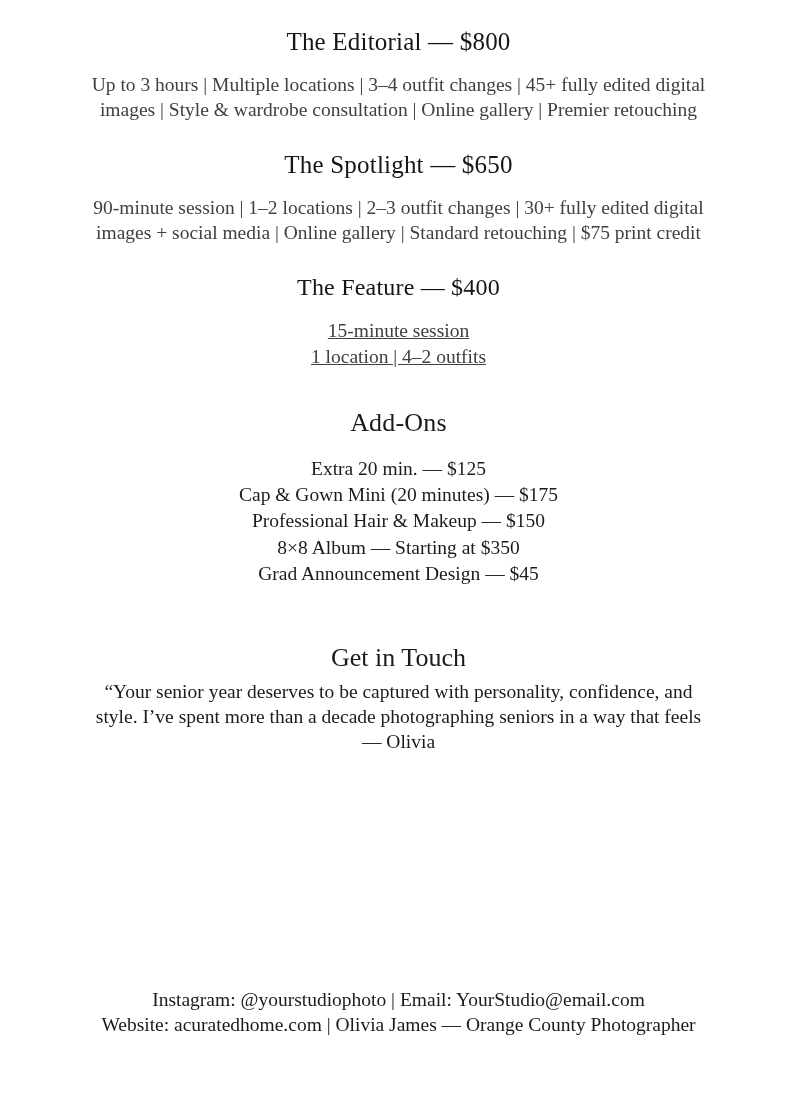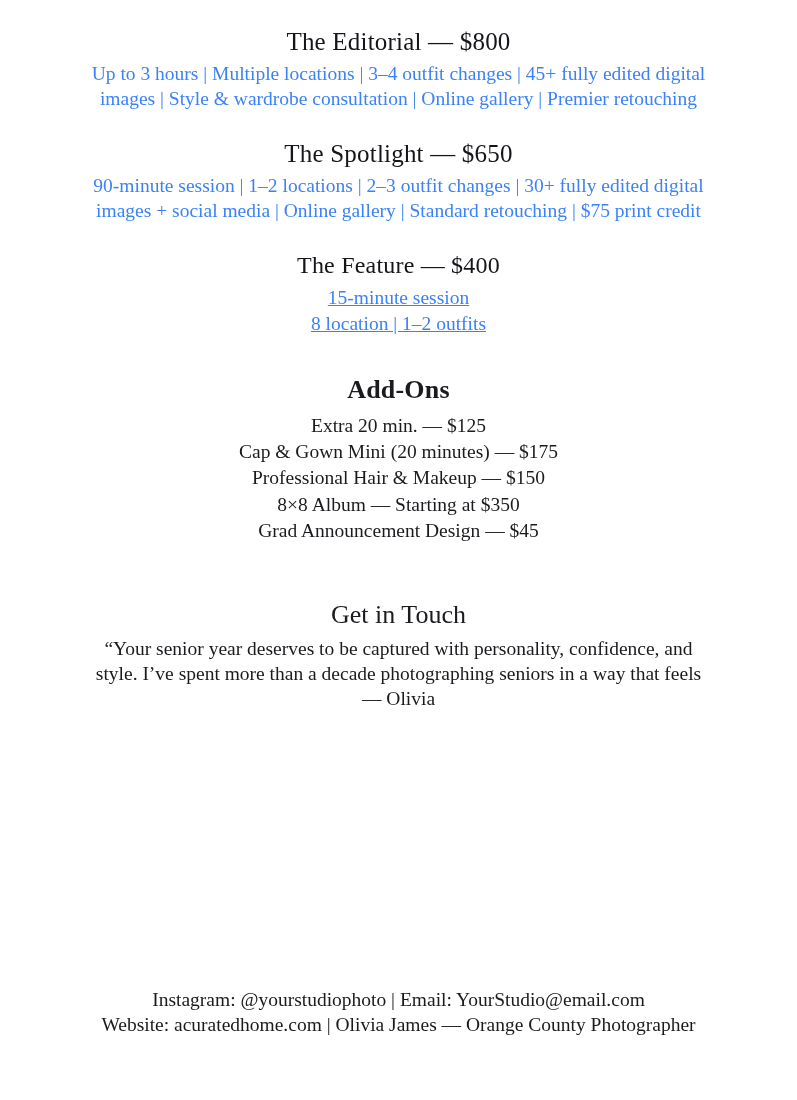--- a/index.html
+++ b/index.html
@@ -29,45 +29,45 @@
     font-size: 25px;
     line-height: 1.25;
     letter-spacing: 0.2px;
     margin: 0 0 4px 0;
     font-weight: normal;
     color: #16161a;
   }
   .pkg-body {
     font-size: 19.5px;
     line-height: 1.28;
-    margin: 5px auto;
+    margin: 16px auto;
     max-width: 640px;
-    color: #3b82f6;
+    color: #404040;
   }
   .pkg-body .line {
     display: block;
   }
   .pkg.editorial .pkg-body,
   .pkg.spotlight .pkg-body {
     max-width: 642px;
   }
   .pkg.feature {
     margin-bottom: 30px;
   }
   .pkg.feature .pkg-title { font-size: 24px; }
   .pkg.feature .pkg-body .line { line-height: 1.33; text-decoration: underline; }
 
   .section {
     text-align: center;
     margin-top: 38px;
   }
   .section-title {
     font-size: 26px;
-    font-weight: bold;
-    margin: 0 0 8px 0;
+    font-weight: normal;
+    margin: 0 0 18px 0;
     letter-spacing: 0.2px;
   }
   .section-list {
     list-style: none;
     margin: 0;
     padding: 0;
     font-size: 19.5px;
     line-height: 1.34;
   }
   .contact {
@@ -119,21 +119,21 @@
     <div class="pkg-body">
       <span class="line">90-minute session | 1–2 locations | 2–3 outfit changes | 30+ fully edited digital</span>
       <span class="line">images + social media | Online gallery  | Standard retouching | $75 print credit</span>
     </div>
   </section>
 
   <section class="pkg feature">
     <h2 class="pkg-title">The Feature — $400</h2>
     <div class="pkg-body">
       <span class="line">15-minute session</span>
-      <span class="line">8 location | 1–2 outfits</span>
+      <span class="line">1 location | 4–2 outfits</span>
     </div>
   </section>
 
   <section class="section">
     <h2 class="section-title">Add-Ons</h2>
     <ul class="section-list">
       <li>Extra 20 min. — $125</li>
       <li>Cap &amp; Gown Mini (20 minutes) — $175</li>
       <li>Professional Hair &amp; Makeup — $150</li>
       <li>8×8  Album — Starting at $350</li>

